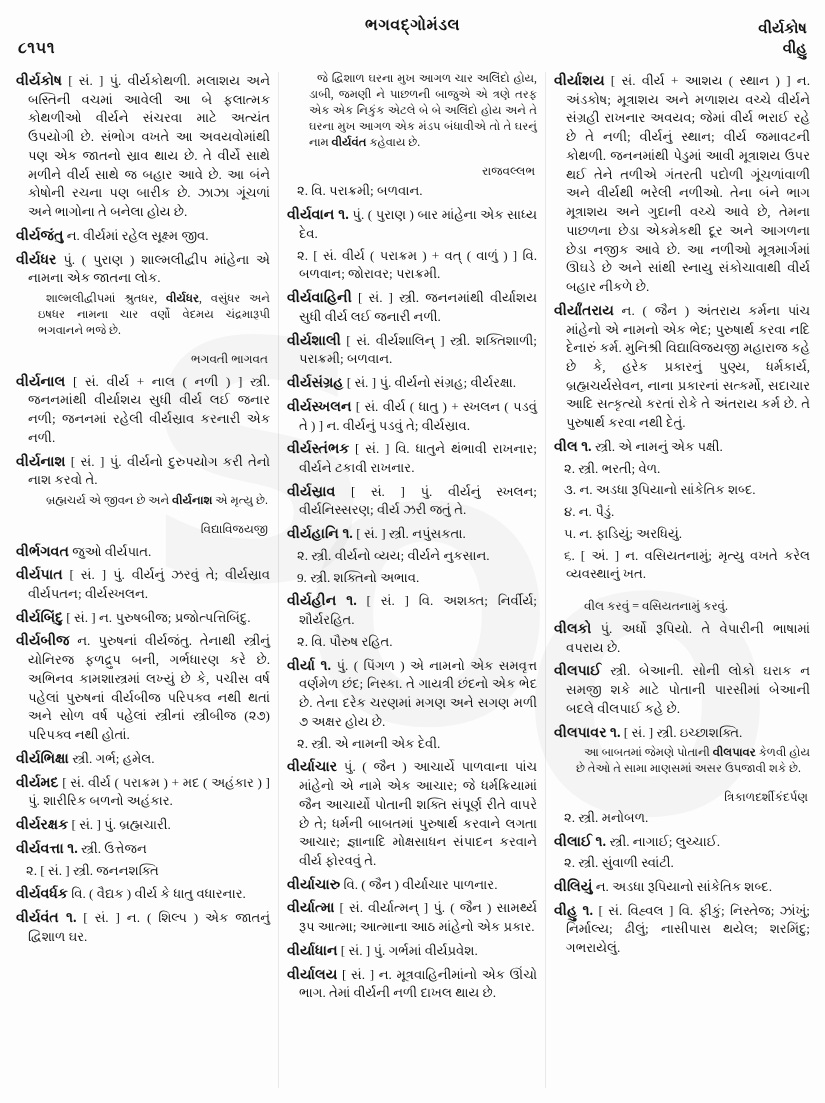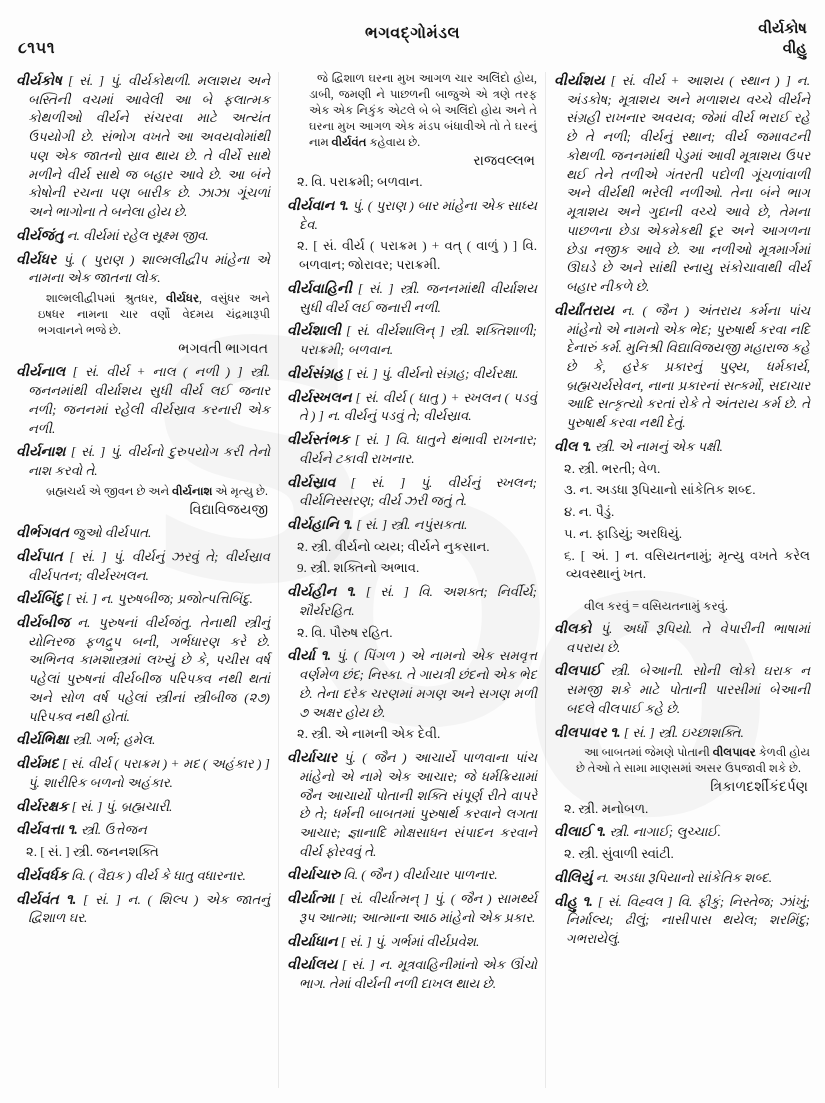--- a/index.html
+++ b/index.html
@@ -52,21 +52,21 @@
     left: 6px;
     top: 10px;
     font-size: 16px;
     letter-spacing: 0.5px;
     margin-top: 15px;
   }
   .runhead .booktitle {
     position: absolute;
     left: 0;
     right: 0;
-    top: 10px;
+    top: 2px;
     text-align: center;
     font-size: 16px;
     letter-spacing: 0.5px;
   }
   .runhead .guide {
     position: absolute;
     right: 6px;
     top: 4px;
     text-align: right;
     line-height: 1.35;
@@ -108,21 +108,20 @@
   }
   .entry .hw {
     font-weight: bold;
     font-size: 14.2px;
   }
   .entry .body { }
   
   .entry {
     padding-left: 12px;
     text-indent: -12px;
-    font-style: italic;
   }
 
   
   .sense {
     margin: 0 0 3px 0;
     font-size: 13.2px;
     line-height: 1.42;
     text-align: justify;
     padding-left: 12px;
     text-indent: -2px;
@@ -134,22 +133,22 @@
     font-size: 11.6px;
     line-height: 1.38;
     text-align: justify;
     padding-left: 22px;
     text-indent: 8px;
   }
   .quote .bold { font-weight: bold; }
   .cite {
     display: block;
     text-align: right;
-    font-size: 14px;
-    margin-top: 0px;
+    font-size: 12px;
+    margin-top: 12px;
     padding-right: 2px;
   }
   .eq {
     margin: 14px 0 3px 0;
     font-size: 12px;
     line-height: 1.4;
     padding-left: 30px;
   }
   .bold { font-weight: bold; }
 </style>

